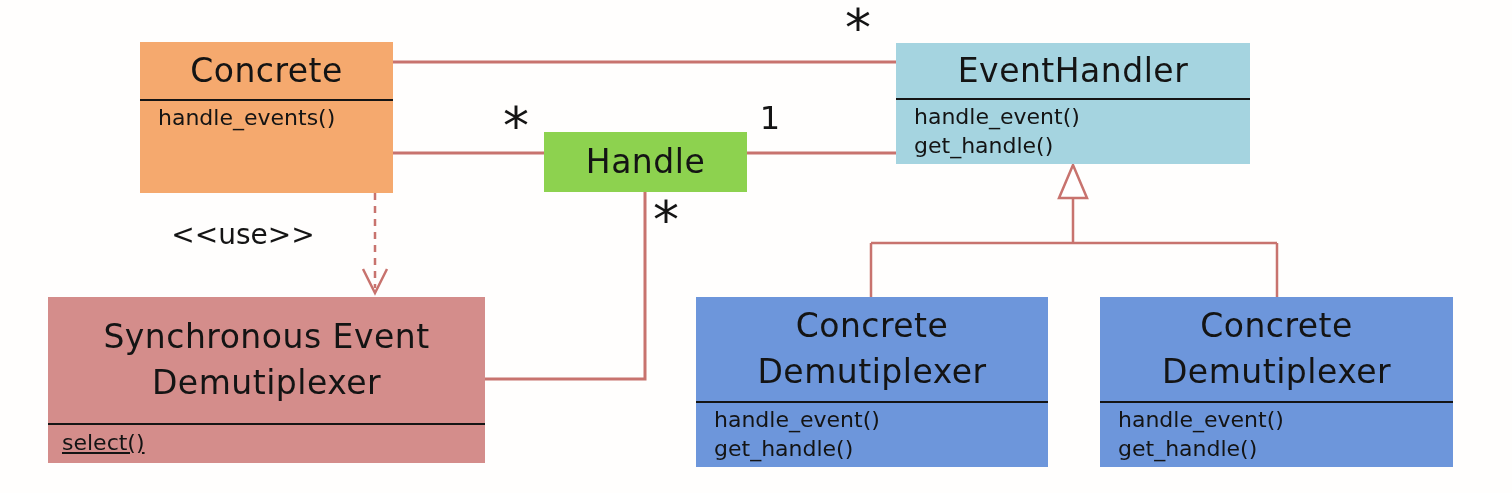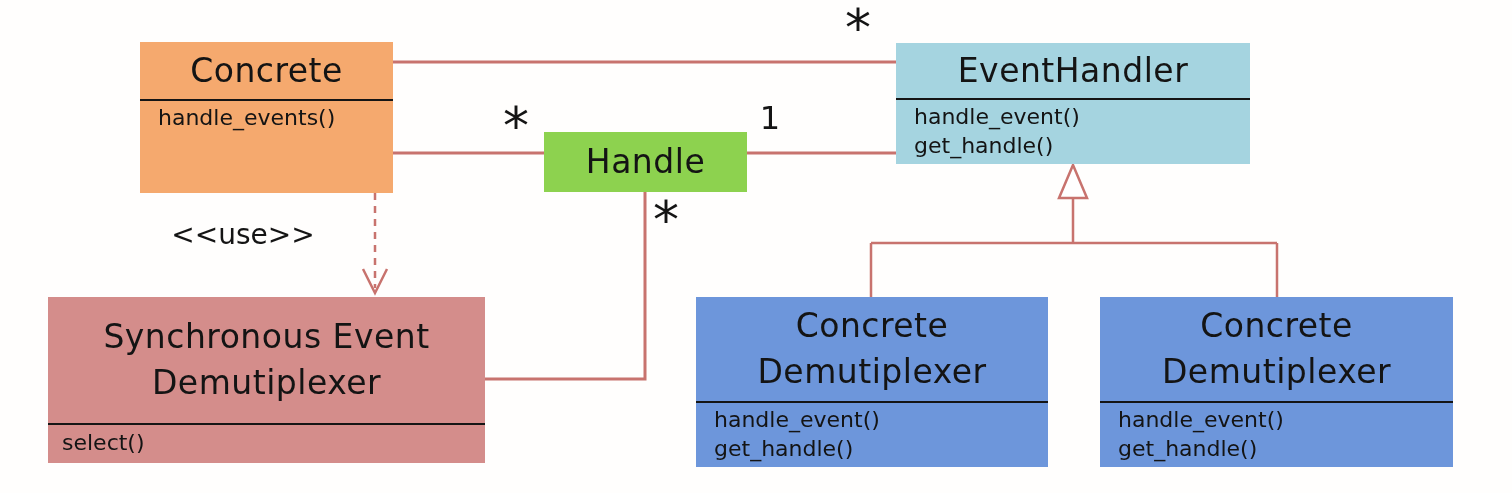--- a/index.html
+++ b/index.html
@@ -60,21 +60,21 @@
   }
   
   #box-reactor        { left: 140px;  top: 42px;  width: 253px; height: 151px; background: var(--reactor-fill, #f5a96e); }
   #box-reactor .name-compartment { height: 57px; }
   #box-event-handler  { left: 896px;  top: 43px;  width: 354px; height: 121px; background: var(--event-handler-fill, #a5d4e0); }
   #box-event-handler .name-compartment { height: 55px; }
   #box-handle         { left: 544px;  top: 132px; width: 203px; height: 60px;  background: var(--handle-fill, #8dd24f); }
   #box-handle .name-compartment { height: 60px; }
   #box-sync-demux     { left: 48px;   top: 297px; width: 437px; height: 166px; background: var(--demux-fill, #d48d8b); }
   #box-sync-demux .name-compartment { height: 126px; }
-  #box-sync-demux .methods-compartment { padding-left: 14px; padding-top: 3px; }
+  #box-sync-demux .methods-compartment { padding-left: 14px; padding-top: 3px; text-decoration: underline; }
   #box-concrete-a     { left: 696px;  top: 297px; width: 352px; height: 170px; background: var(--concrete-fill, #6d96db); }
   #box-concrete-a .name-compartment { height: 104px; }
   #box-concrete-b     { left: 1100px; top: 297px; width: 353px; height: 170px; background: var(--concrete-fill, #6d96db); }
   #box-concrete-b .name-compartment { height: 104px; }
   
   .annot {
     position: absolute;
     text-align: center;
     line-height: 1;
     color: #141414;

